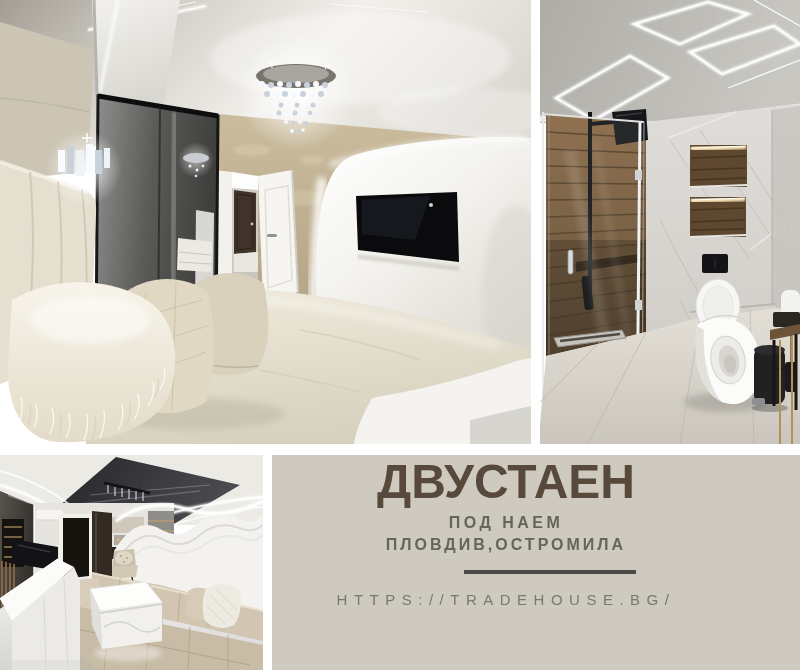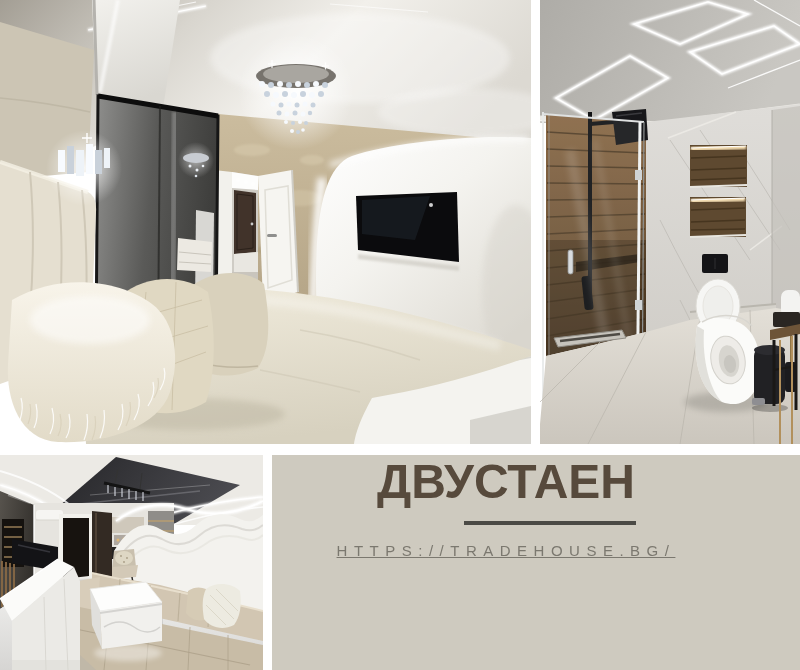--- a/index.html
+++ b/index.html
@@ -22,21 +22,21 @@
     font-size:48px;font-weight:bold;line-height:46px;
     color:var(--title-color,#574a3c);white-space:nowrap;
   }
   .sub1{margin-top:9px;font-size:16px;font-weight:bold;letter-spacing:3.5px;
     color:var(--subtitle-color,#67645c);white-space:nowrap;}
   .sub2{margin-top:4px;font-size:16px;font-weight:bold;letter-spacing:3px;
     color:var(--subtitle-color,#67645c);white-space:nowrap;}
   .divider{margin:16px auto 0;width:172px;height:4px;
     background:var(--divider-color,#4b4a45);transform:translateX(44px);}
   .url{margin-top:17px;font-size:15px;letter-spacing:6.5px;
-    color:var(--url-color,#7b786f);white-space:nowrap;text-decoration:underline;}
+    color:var(--url-color,#7b786f);white-space:nowrap;}
 </style>
 </head>
 <body>
 
 <div class="tile" id="bedroom">
 <svg viewBox="0 0 531 444" preserveAspectRatio="none">
   <defs>
     <linearGradient id="ceilG" x1="0" y1="0" x2="1" y2="0.35">
       <stop offset="0" stop-color="#a39e94"></stop>
           <stop offset="0.35" stop-color="#d8d5ce"></stop>
@@ -612,15 +612,17 @@
           <path d="M64,124 L68,215"></path>
     </g>
     <rect x="12" y="205" width="68" height="10" fill="#d8d6d0" opacity="0.4"></rect>
     <path d="M80,200 L96,215 L80,215 Z" fill="#b5b2ad" opacity="0.4"></path>
   </g>
 </svg>
 </div>
 
 <div class="tile" id="caption">
   <div class="title-line">ДВУСТАЕН</div>
+  <div class="sub1">ПОД НАЕМ</div>
+  <div class="sub2">ПЛОВДИВ,ОСТРОМИЛА</div>
   <div class="divider"></div>
   <div class="url">HTTPS://TRADEHOUSE.BG/</div>
 </div>
 
 </body></html>

